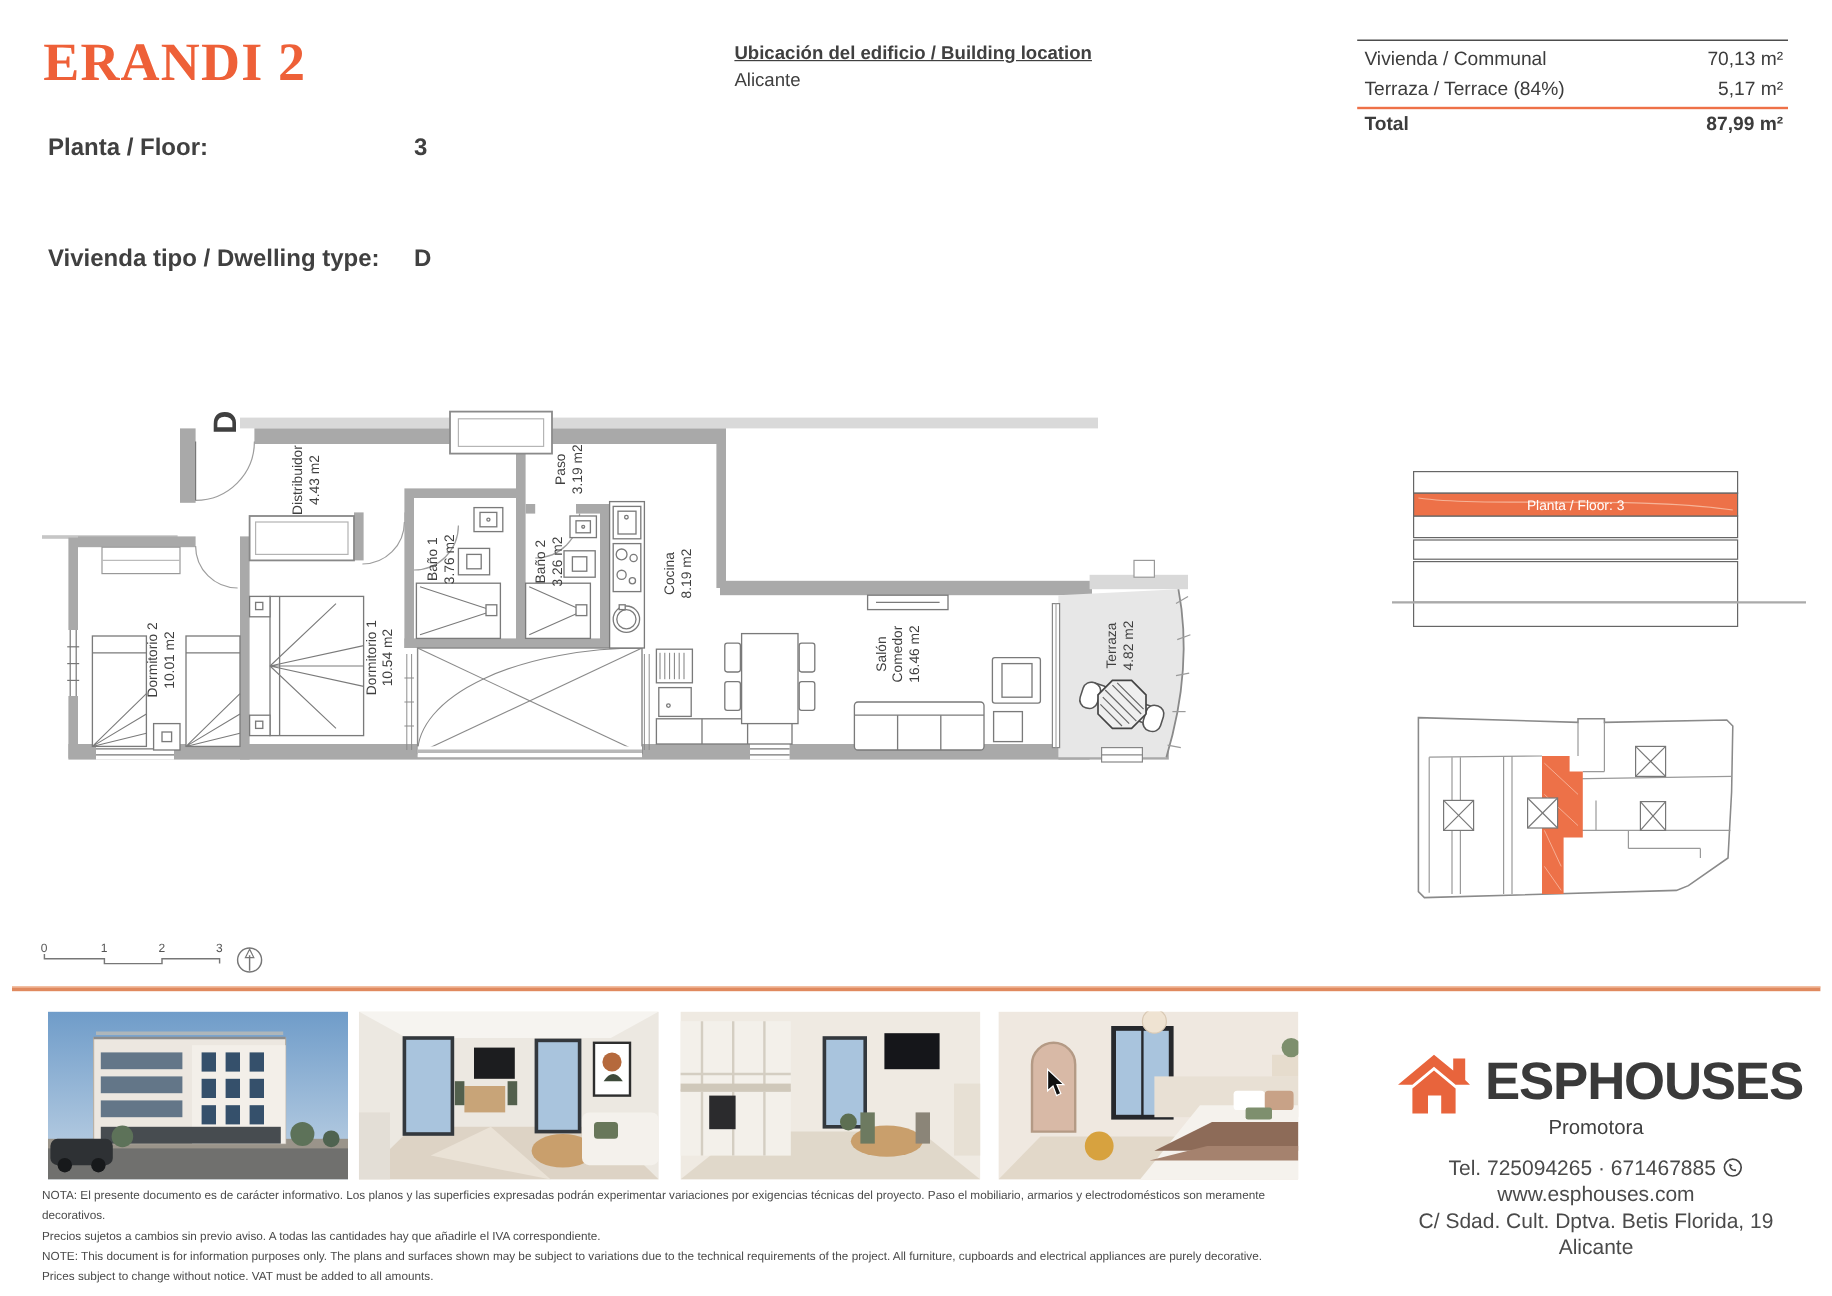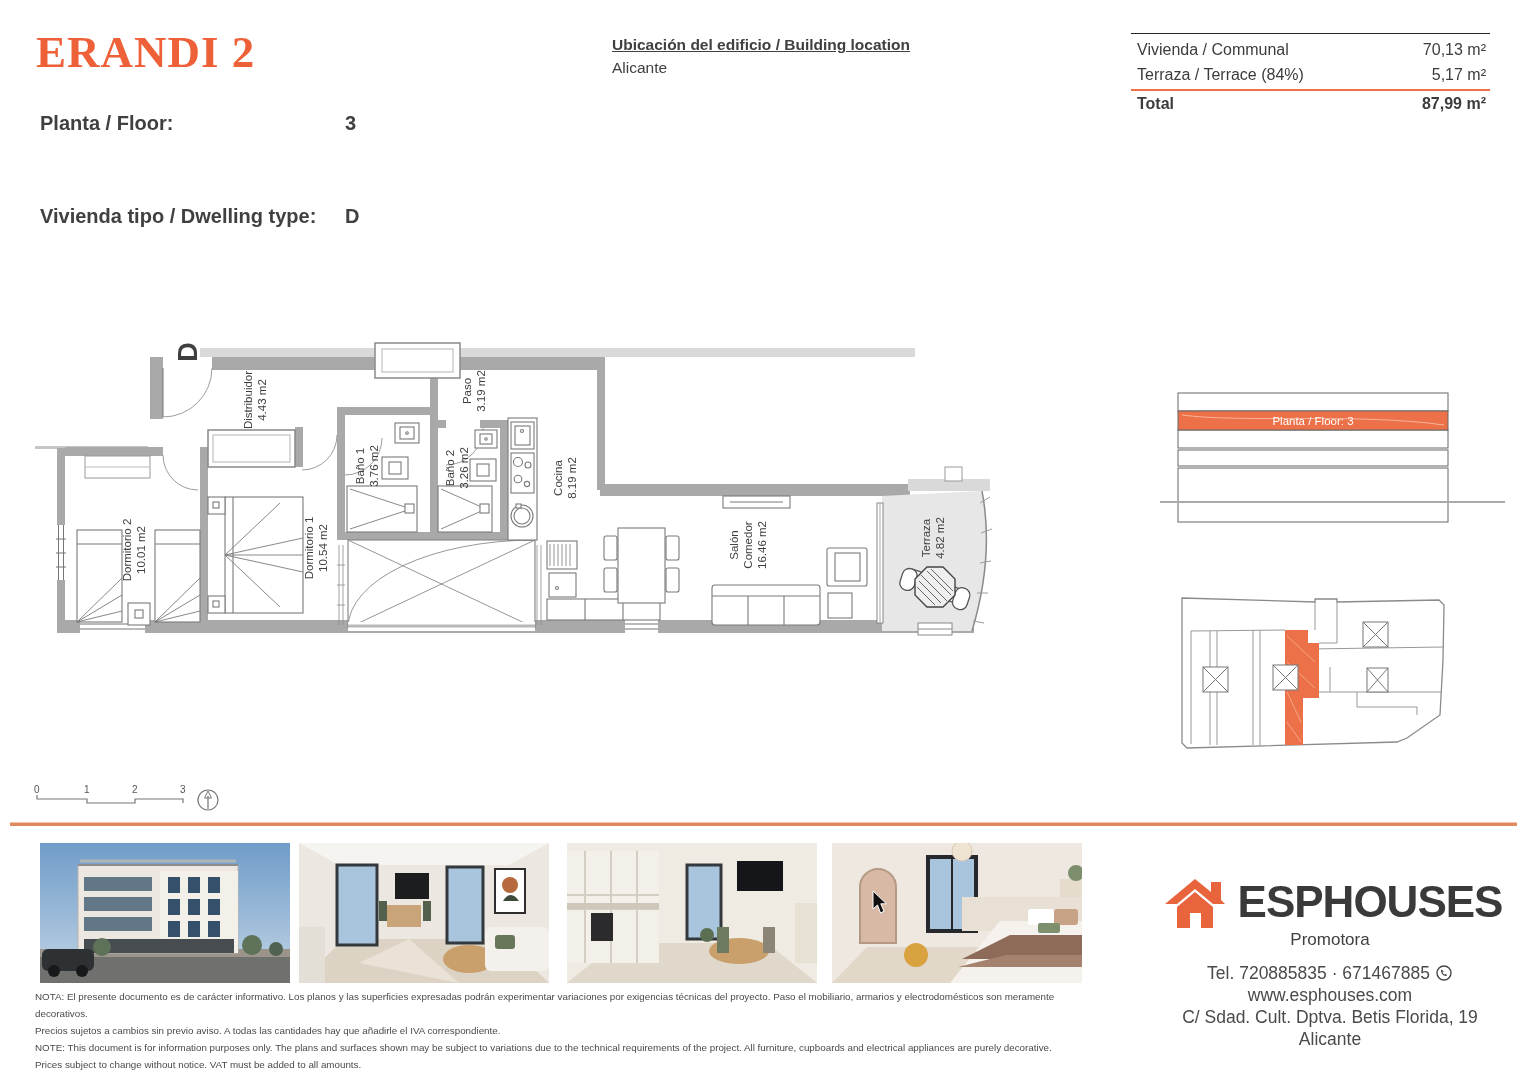--- a/index.html
+++ b/index.html
@@ -483,21 +483,21 @@
       <svg width="74" height="56" viewBox="0 0 68 56">
         <path d="M4,30 L34,5 L50,18 L50,8 L60,8 L60,26 L64,30 L52,30 L34,15 L16,30 Z" fill="#e8643c"></path>
         <path d="M16,33 L34,18 L52,33 L52,54 L40,54 L40,39 L29,39 L29,54 L16,54 Z" fill="#e8643c"></path>
         <rect x="31" y="41" width="7" height="13" fill="#fff"></rect>
       </svg>
       <span class="brandname">ESPHOUSES</span>
     </div>
     <div class="brandsub">Promotora</div>
     <div class="contact">
       <div class="phoneline">
-        <span>Tel. 720885835 · 671467885</span>
+        <span>Tel. 725094265 · 671467885</span>
         <svg width="18" height="18" viewBox="0 0 18 18">
           <circle cx="9" cy="9" r="7" fill="none" stroke="#444" stroke-width="1.4"></circle>
           <path d="M6.2,5.6 a5,5 0 0 0 5.6,6.3 l-0.5,-1.8 l-1.7,0.4 a3.4,3.4 0 0 1 -2.2,-2.5 l1.5,-0.8 Z" fill="#444"></path>
         </svg>
       </div>
       <div>www.esphouses.com</div>
       <div>C/ Sdad. Cult. Dptva. Betis Florida, 19</div>
       <div>Alicante</div>
     </div>
   </div>

